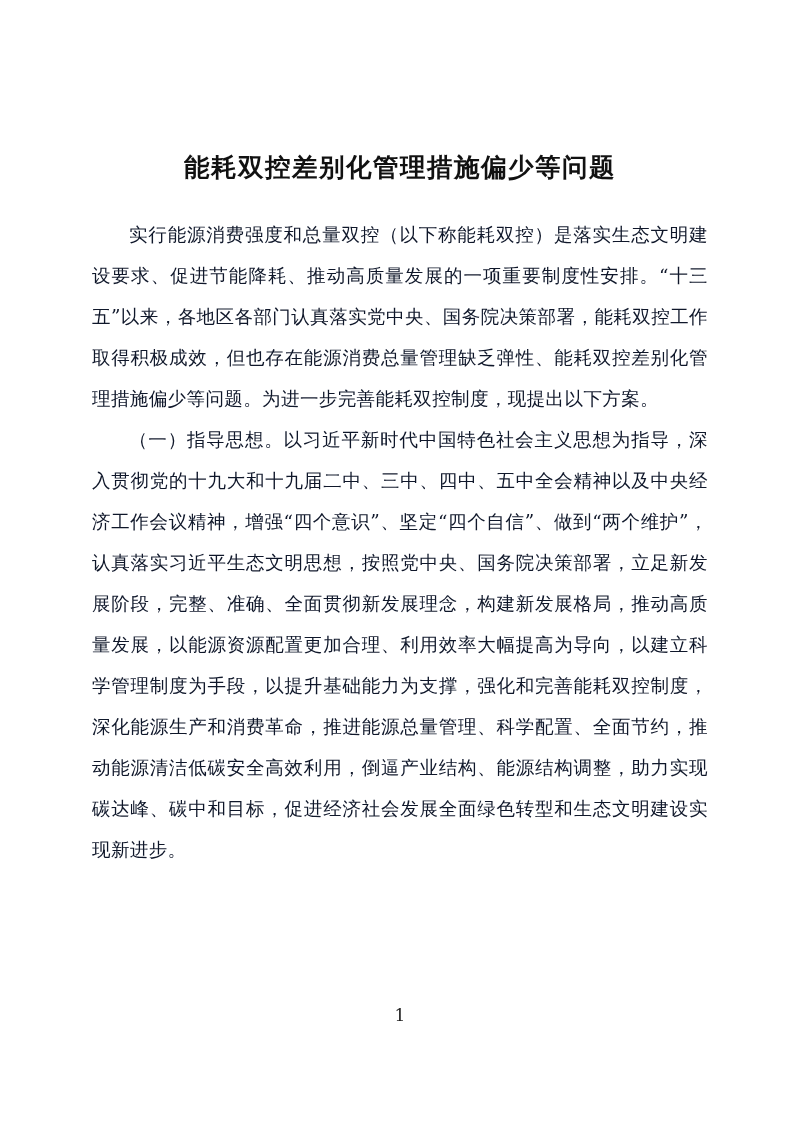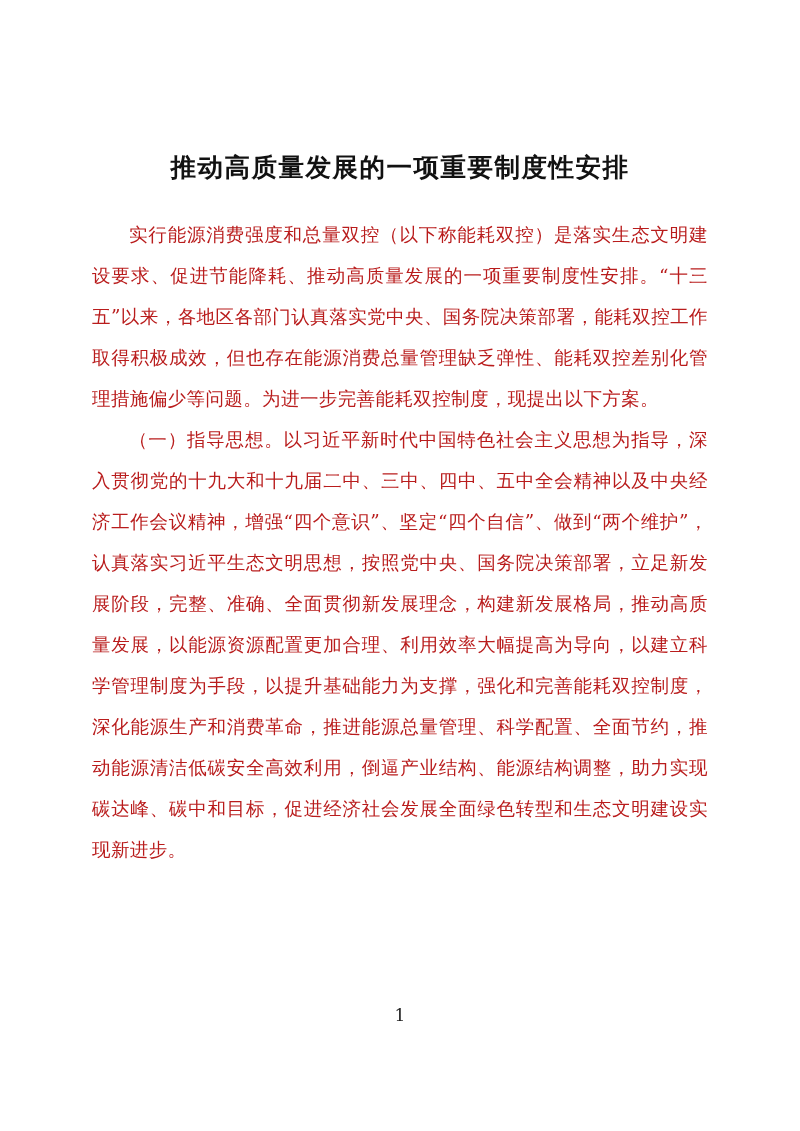--- a/index.html
+++ b/index.html
@@ -33,21 +33,21 @@
     font-family: "DejaVu Serif", "Liberation Serif", serif;
   }
   .para {
     font-size: 18.5px;
     line-height: 41px;
     text-align: justify;
     text-justify: inter-ideograph;
     margin: 0 0 0 0;
     text-indent: 2em;
     letter-spacing: 0.4px;
-    color: #b91c1c;
+    color: #0f172a;
   }
   .heading {
     font-size: 18.5px;
     line-height: 41px;
     font-weight: bold;
     text-indent: 2em;
     letter-spacing: 0.6px;
     margin: 0;
     color: #111111;
   }
@@ -59,21 +59,21 @@
     text-align: center;
     font-size: 17px;
     color: #1b1b1b;
   }
 </style>
 </head>
 <body>
 
 <div class="page">
 
-  <h1 class="doc-title">推动高质量发展的一项重要制度性安排</h1>
+  <h1 class="doc-title">能耗双控差别化管理措施偏少等问题</h1>
 
   <p class="para">实行能源消费强度和总量双控（以下称能耗双控）是落实生态文明建设要求、促进节能降耗、推动高质量发展的一项重要制度性安排。“十三五”以来，各地区各部门认真落实党中央、国务院决策部署，能耗双控工作取得积极成效，但也存在能源消费总量管理缺乏弹性、能耗双控差别化管理措施偏少等问题。为进一步完善能耗双控制度，现提出以下方案。</p>
 
 
   <p class="para">（一）指导思想。以习近平新时代中国特色社会主义思想为指导，深入贯彻党的十九大和十九届二中、三中、四中、五中全会精神以及中央经济工作会议精神，增强“四个意识”、坚定“四个自信”、做到“两个维护”，认真落实习近平生态文明思想，按照党中央、国务院决策部署，立足新发展阶段，完整、准确、全面贯彻新发展理念，构建新发展格局，推动高质量发展，以能源资源配置更加合理、利用效率大幅提高为导向，以建立科学管理制度为手段，以提升基础能力为支撑，强化和完善能耗双控制度，深化能源生产和消费革命，推进能源总量管理、科学配置、全面节约，推动能源清洁低碳安全高效利用，倒逼产业结构、能源结构调整，助力实现碳达峰、碳中和目标，促进经济社会发展全面绿色转型和生态文明建设实现新进步。</p>
 
   <div class="page-number">1</div>
 
 </div>
 

